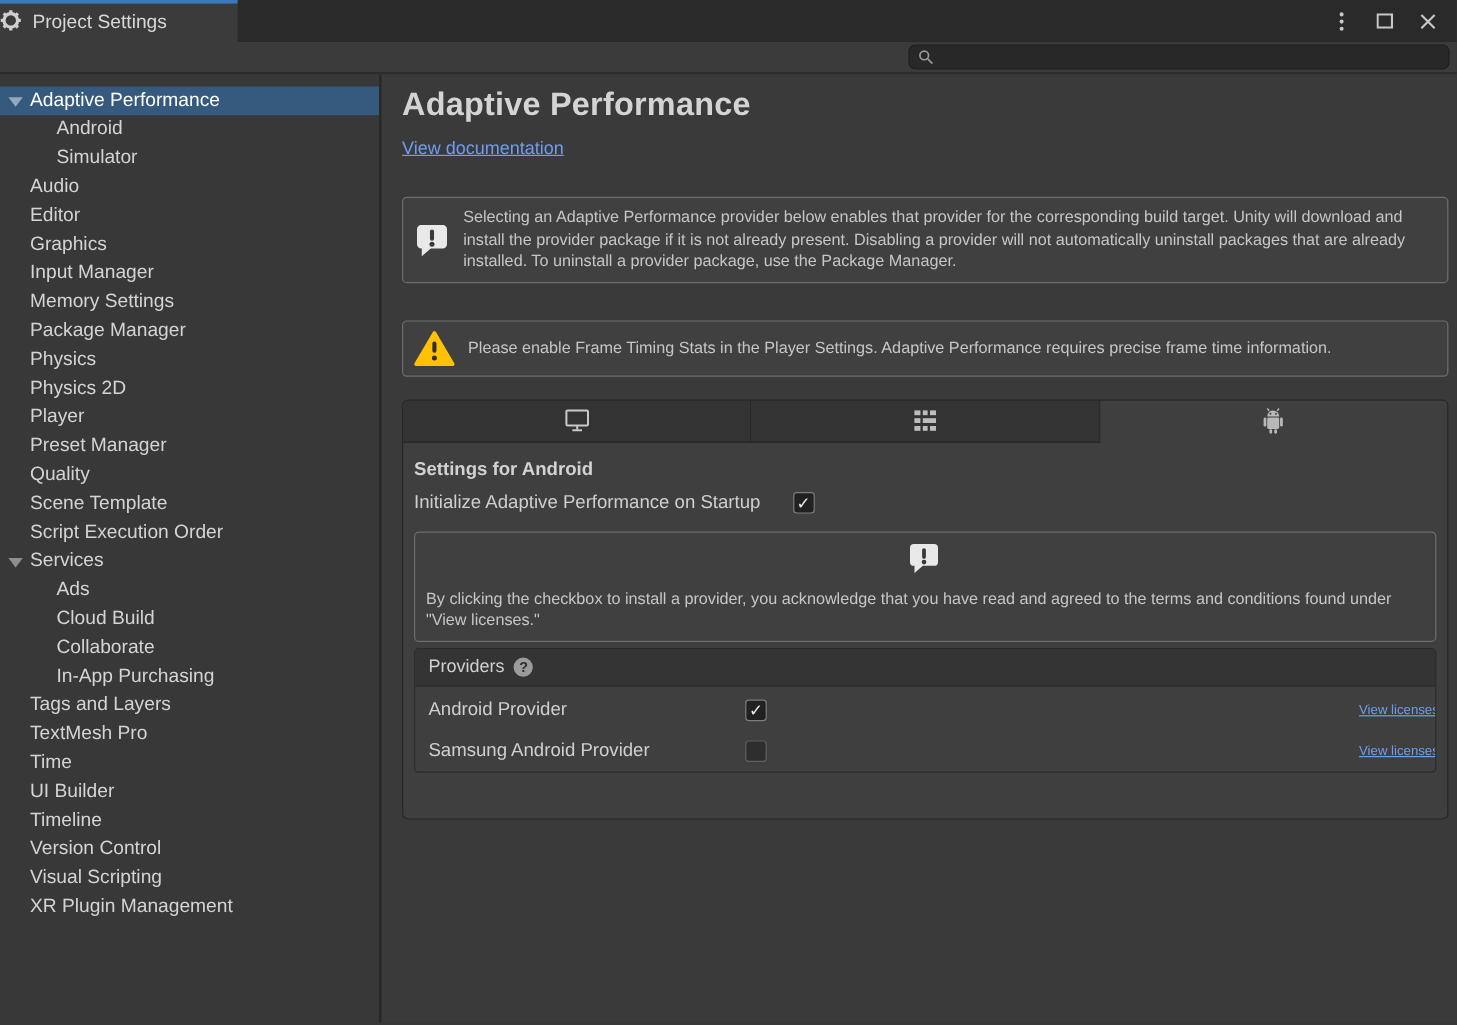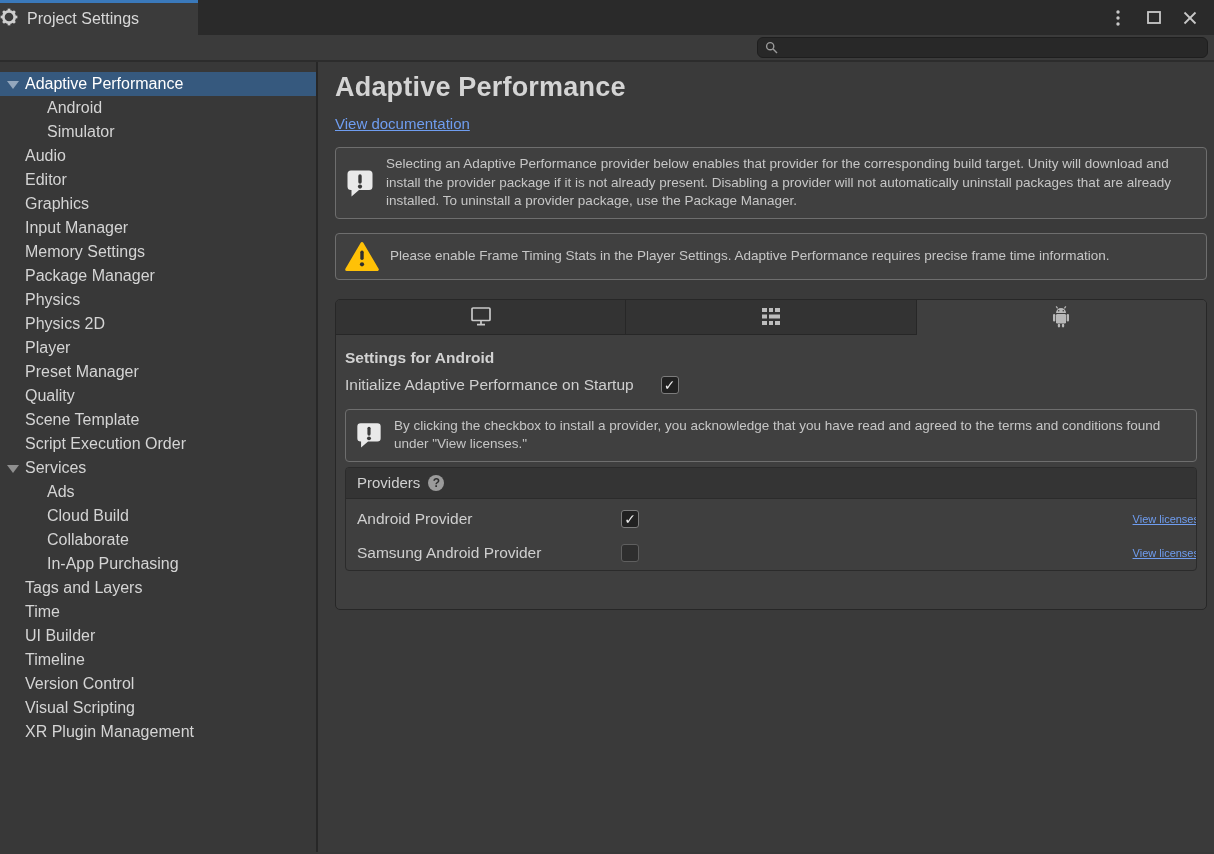--- a/index.html
+++ b/index.html
@@ -52,21 +52,21 @@
     border-left:6px solid transparent;border-right:6px solid transparent;border-top:8px solid #8f8f8f;
   }
   .selected > .tri{border-top-color:#93a7bd;}
   
   .main{flex:1;background:#3a3a3a;padding:8px 7px 0 17px;overflow:hidden;}
   .page-title{font-size:27px;font-weight:bold;color:#d4d4d4;margin:2px 0 0 0;letter-spacing:.2px;}
   .doclink{display:inline-block;margin-top:12px;color:var(--link-blue);font-size:15px;text-decoration:underline;cursor:pointer;}
   .helpbox{
     display:flex;align-items:center;gap:11px;
     border:1px solid #6e6e6e;border-radius:4px;background:#404040;
-    padding:7px 12px 7px 9px;margin-top:14px;
+    padding:7px 12px 7px 9px;margin-top:31px;
     color:#c6c6c6;font-size:13.5px;line-height:18.5px;
   }
   .helpbox .hb-icon{flex:0 0 auto;display:flex;align-items:center;}
   
   .panel{margin-top:19px;border:1px solid #272727;border-radius:5px;background:#3f3f3f;overflow:hidden;}
   .tabstrip{display:flex;height:35px;}
   .platform-tab{
     flex:1;background:#333333;border-bottom:1px solid #272727;border-right:1px solid #272727;
     display:flex;align-items:center;justify-content:center;cursor:pointer;
   }
@@ -74,21 +74,21 @@
   .platform-tab.tab-sel{background:#3f3f3f;border-bottom-color:transparent;}
   .panel-body{padding:8px 9px 38px 9px;}
   .settings-header{font-size:15.5px;font-weight:bold;color:#d2d2d2;margin:6px 0 9px 0;}
   .init-row{display:flex;align-items:center;gap:27px;font-size:15.5px;color:#cfcfcf;}
   .checkbox{
     width:18px;height:18px;background:#212121;border:1px solid #7c7c7c;border-radius:3px;
     display:flex;align-items:center;justify-content:center;
     color:#ececec;font-size:14px;line-height:1;cursor:pointer;flex:0 0 auto;
   }
   .checkbox.unchecked{background:#2e2e2e;border-color:#5f5f5f;}
-  .notice{margin-top:15px;}
+  .notice{margin-top:15px;flex-direction:column;}
   
   .providers{margin-top:5px;border:1px solid #2b2b2b;border-radius:4px;overflow:hidden;background:#3f3f3f;}
   .prov-header{
     height:31px;background:#343434;border-bottom:1px solid #2b2b2b;
     display:flex;align-items:center;gap:8px;padding-left:11px;
     font-size:15px;color:#d0d0d0;
   }
   .help-badge{
     width:16px;height:16px;border-radius:50%;background:#9b9b9b;color:#2e2e2e;
     font-size:12px;font-weight:bold;display:flex;align-items:center;justify-content:center;cursor:pointer;
@@ -171,20 +171,21 @@
       <div class="side-item"><span>Preset Manager</span></div>
       <div class="side-item"><span>Quality</span></div>
       <div class="side-item"><span>Scene Template</span></div>
       <div class="side-item"><span>Script Execution Order</span></div>
       <div class="side-item"><span class="tri"></span><span>Services</span></div>
       <div class="side-item indent"><span>Ads</span></div>
       <div class="side-item indent"><span>Cloud Build</span></div>
       <div class="side-item indent"><span>Collaborate</span></div>
       <div class="side-item indent"><span>In-App Purchasing</span></div>
       <div class="side-item"><span>Tags and Layers</span></div>
+      <div class="side-item"><span>TextMesh Pro</span></div>
       <div class="side-item"><span>Time</span></div>
       <div class="side-item"><span>UI Builder</span></div>
       <div class="side-item"><span>Timeline</span></div>
       <div class="side-item"><span>Version Control</span></div>
       <div class="side-item"><span>Visual Scripting</span></div>
       <div class="side-item"><span>XR Plugin Management</span></div>
     </div>
 
   <div class="main">
     <div class="page-title">Adaptive Performance</div>

